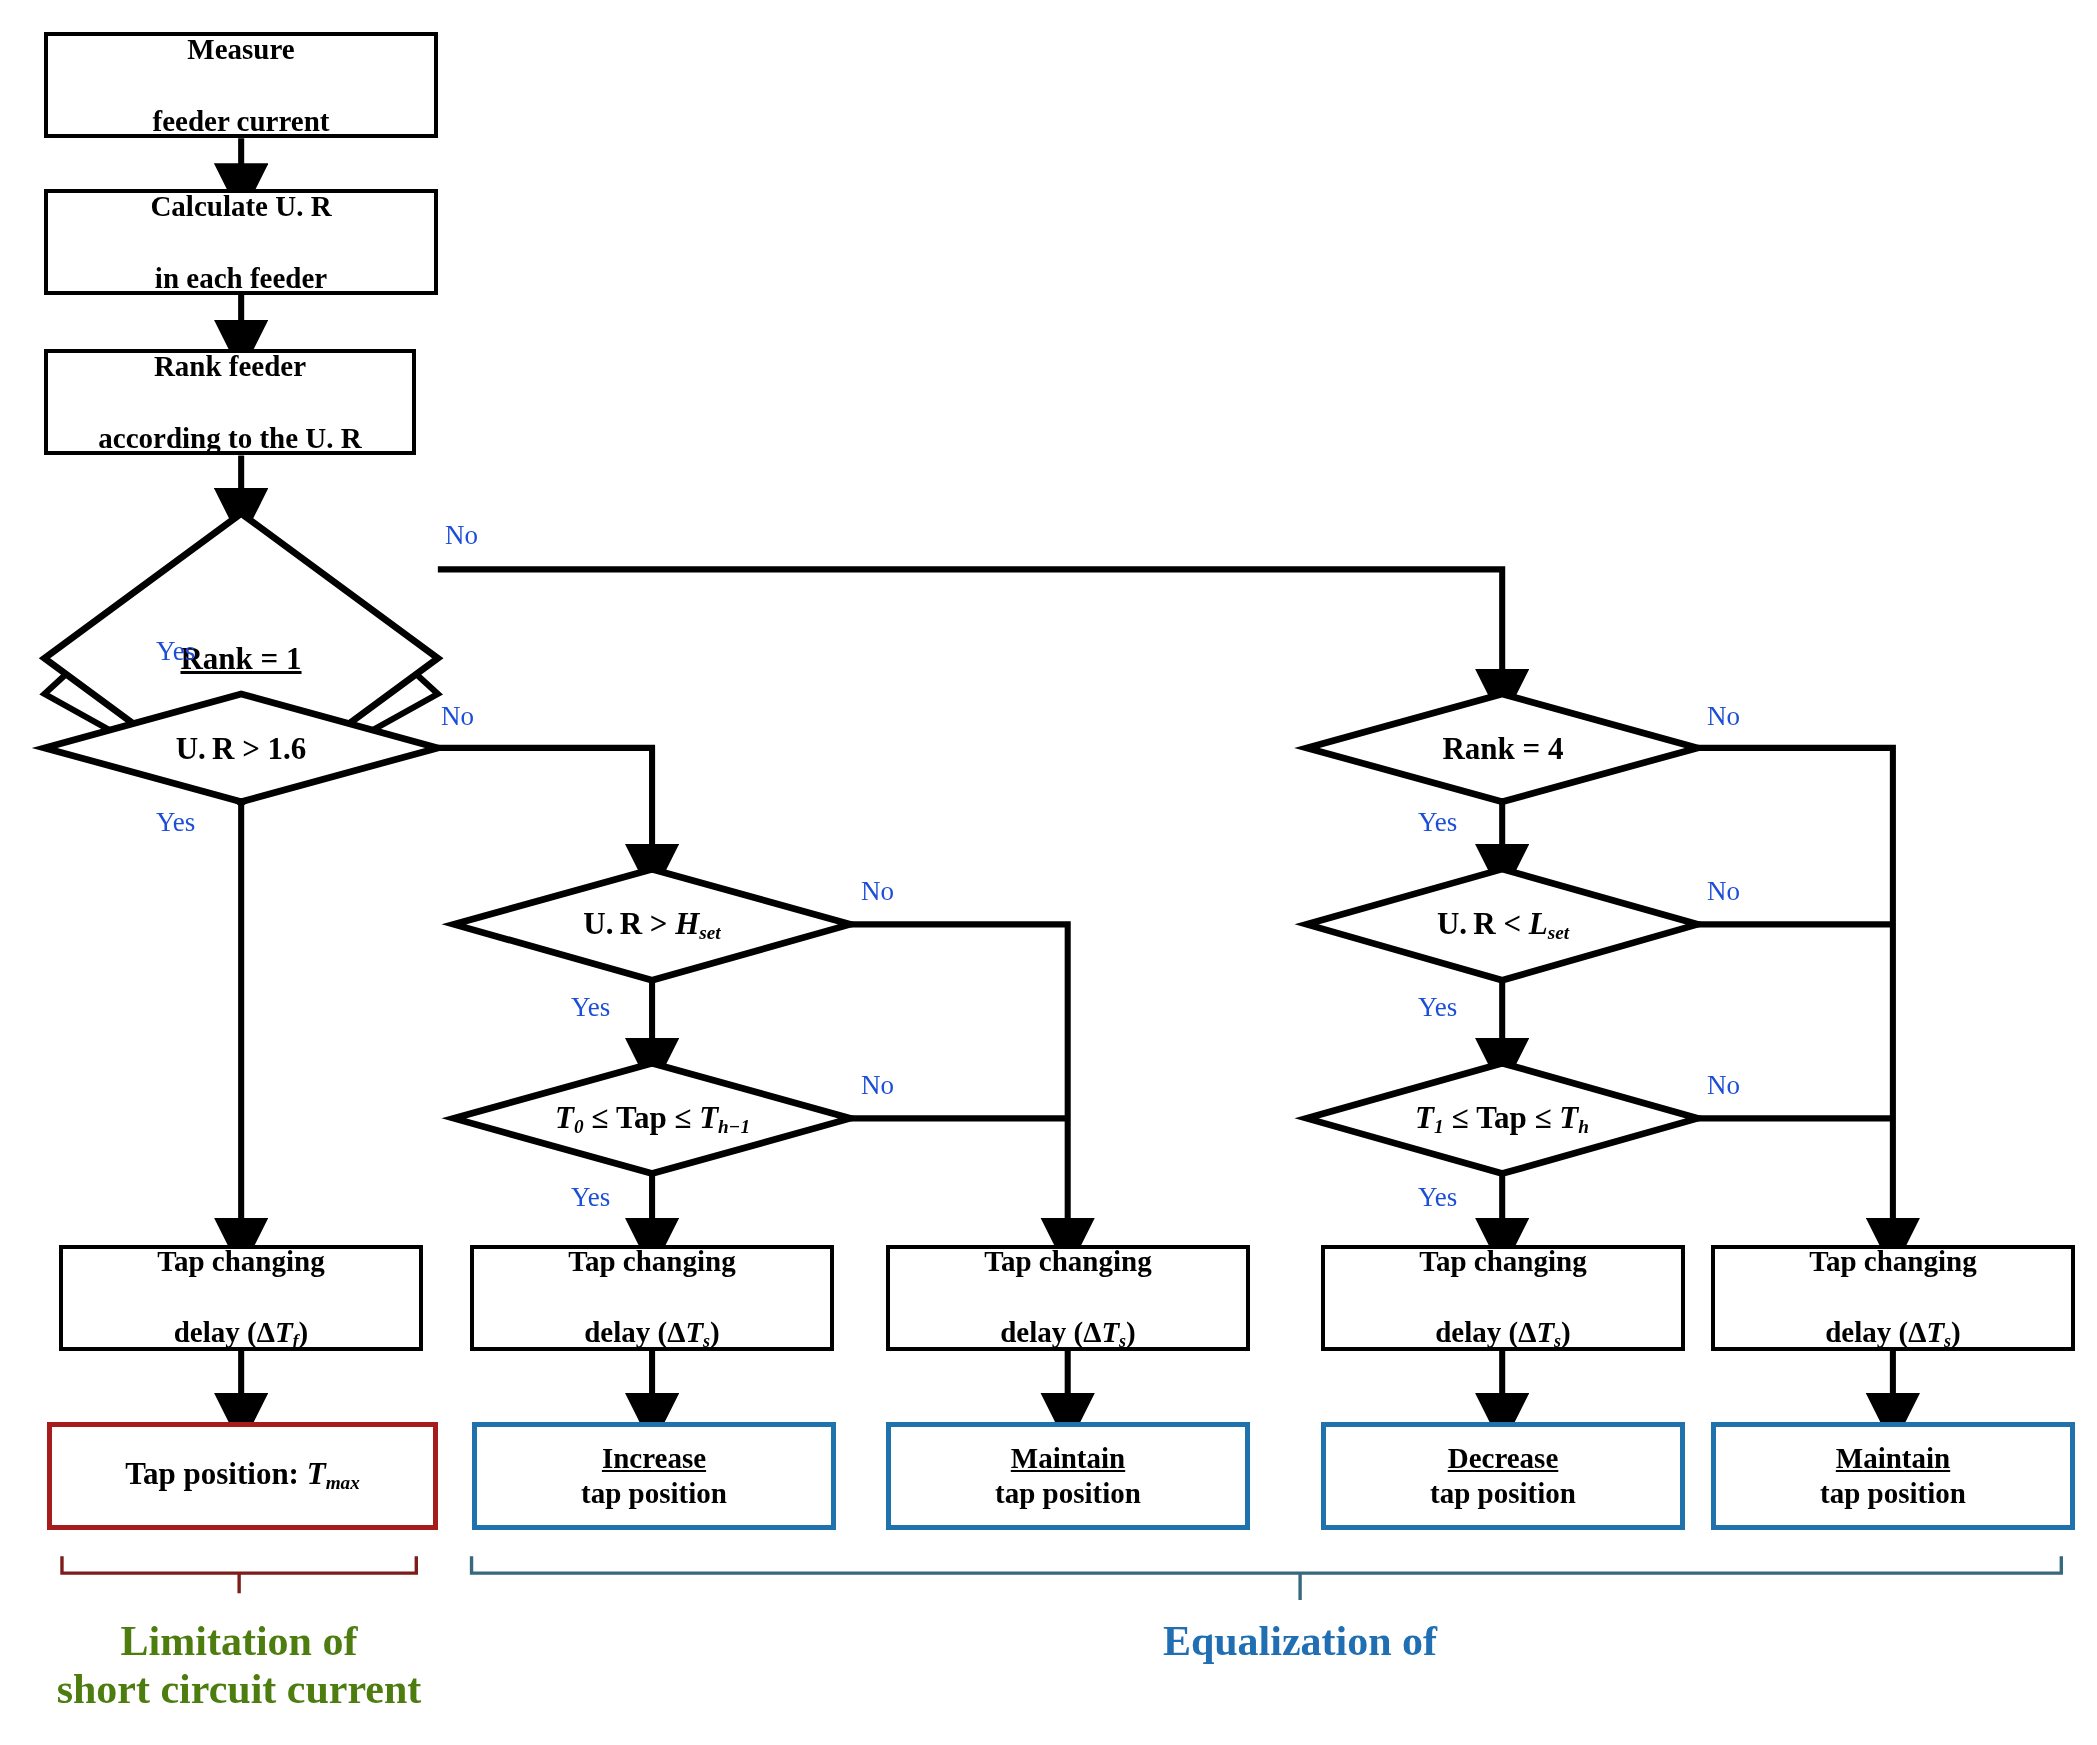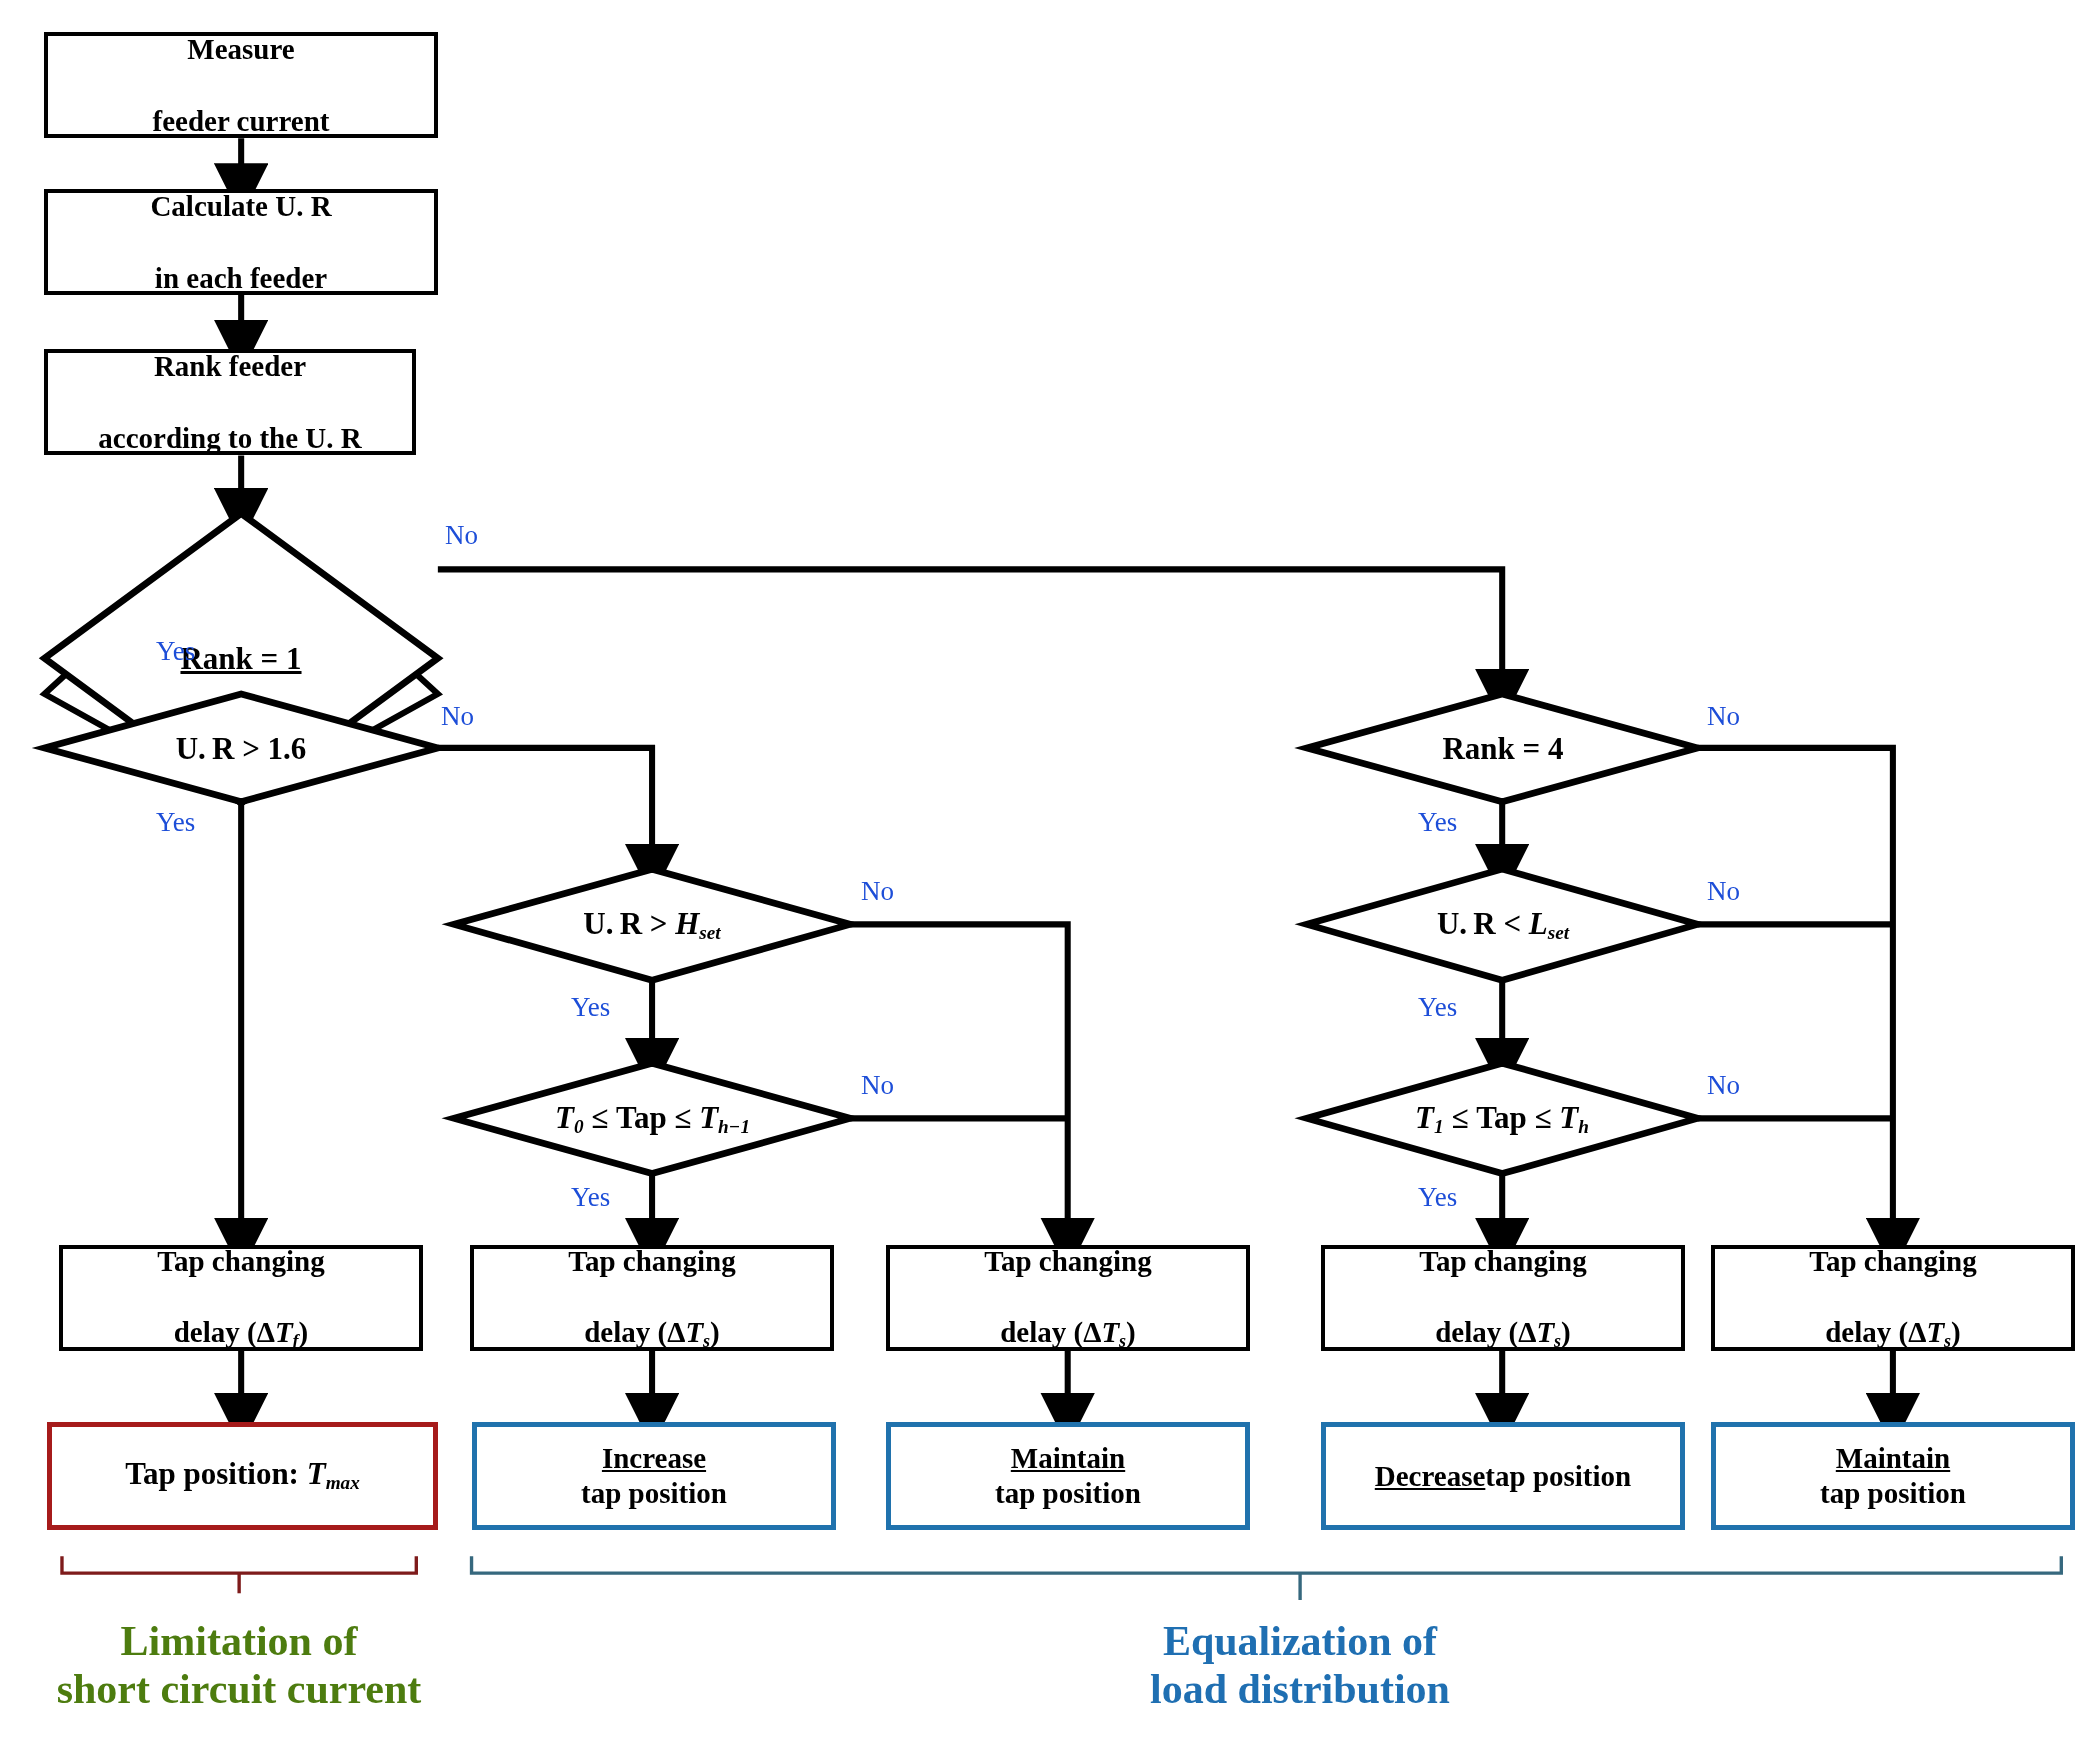--- a/index.html
+++ b/index.html
@@ -204,34 +204,33 @@
   <div class="node bluebox" style="left:472px;top:1422px;width:364px;height:108px;flex-direction:column;">
     <span class="ul">Increase</span>
     <span>tap position</span>
   </div>
 
   <div class="node bluebox" style="left:886px;top:1422px;width:364px;height:108px;flex-direction:column;">
     <span class="ul">Maintain</span>
     <span>tap position</span>
   </div>
 
-  <div class="node bluebox" style="left:1321px;top:1422px;width:364px;height:108px;flex-direction:row;">
+  <div class="node bluebox" style="left:1321px;top:1422px;width:364px;height:108px;flex-direction:column;">
     <span class="ul">Decrease</span>
     <span>tap position</span>
   </div>
 
   <div class="node bluebox" style="left:1711px;top:1422px;width:364px;height:108px;flex-direction:column;">
     <span class="ul">Maintain</span>
     <span>tap position</span>
   </div>
 
   <div class="capt red" style="left:0px;top:1617px;width:478px;">
     <div>Limitation of</div>
     <div>short circuit current</div>
   </div>
 
   <div class="capt blue" style="left:963px;top:1617px;width:674px;">
     <div>Equalization of</div>
-    <div>load distribution</div>
   </div>
 
 </div>
 
 
 </body></html>

